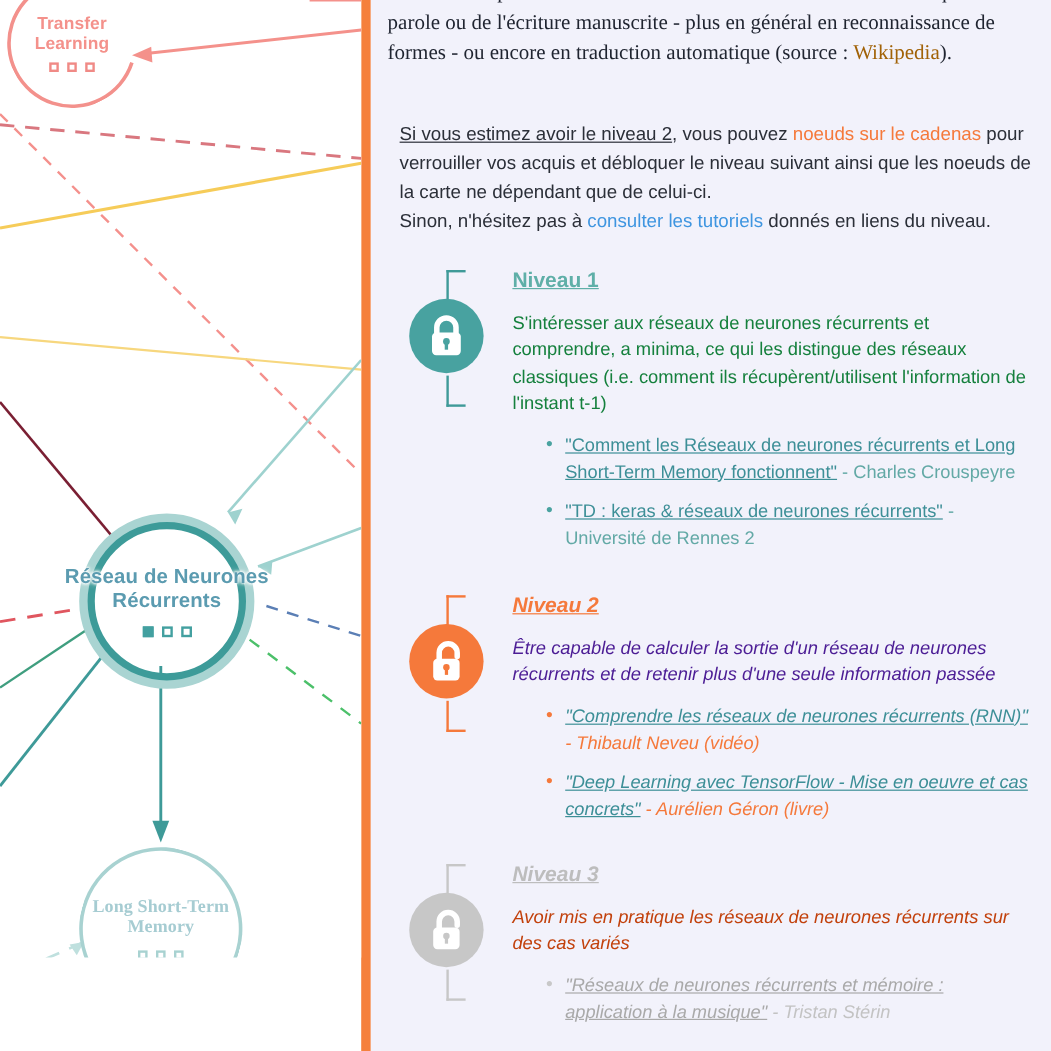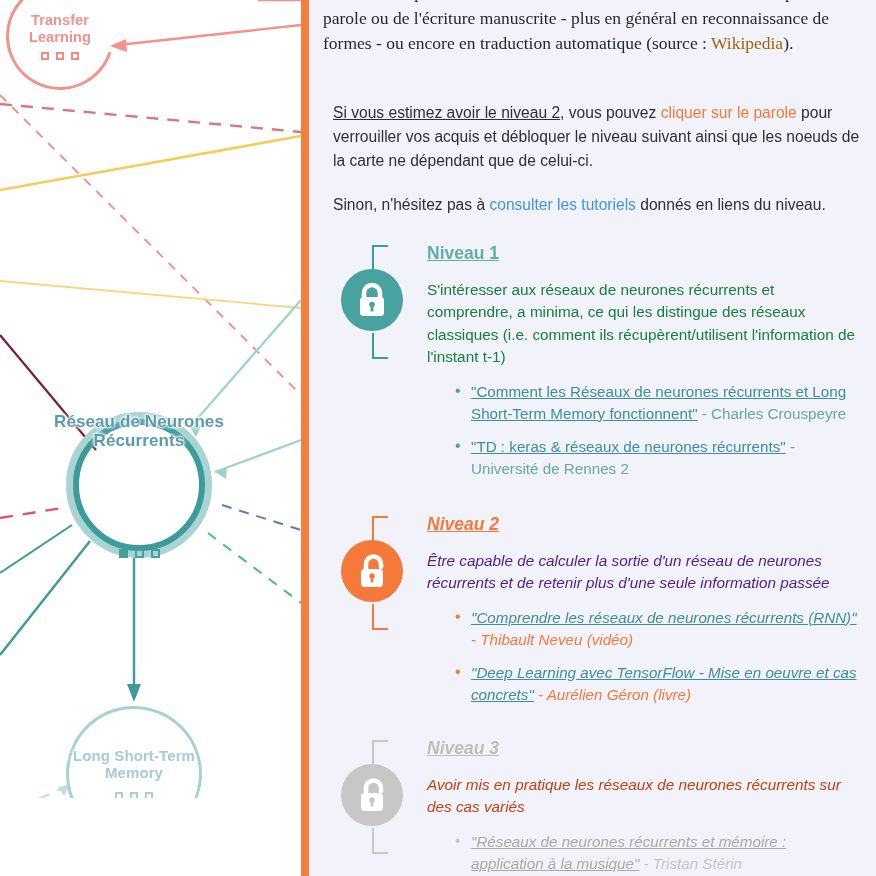--- a/index.html
+++ b/index.html
@@ -38,36 +38,36 @@
     color: #f08a86;
   }
   #node-transfer .node-ring { border: 3px solid #f3918c;
       border-right-color: transparent; transform: rotate(-27deg); }
   #node-transfer .node-label { font-size: 14.5px; color: #f4918b; }
   #node-transfer .node-dots { margin-top: 7px; }
   #node-transfer .node-dots i { width: 8px; height: 8px; border-width: 2px; }
 
   
   #node-rnn {
-    left: 66px; top: 412px; width: 146px; height: 146px;
+    left: 66px; top: 428px; width: 146px; height: 146px;
     color: #47a3a0;
-    justify-content: space-between;
   }
   #node-rnn .ring-outer { position: absolute; inset: 0; border-radius: 50%;
       border: 9px solid #a9d4d2; }
   #node-rnn .ring-inner { position: absolute; inset: 7px; border-radius: 50%;
       border: 6px solid #3d9b99; }
   #node-rnn .node-label { font-size: 17px; color: #5b9bb0; width: 200px;
       text-shadow: 0 0 3px #fff, 0 0 3px #fff, 0 0 2px #fff, 0 0 5px #fff; }
   #node-rnn .node-dots { margin-top: 12px; color: #43a0a0; }
 
   
   #node-lstm {
     left: 66px; top: 706px; width: 136px; height: 136px;
     color: #a8d2d1;
+    font-family: Liberation Serif, serif;
   }
   #node-lstm .node-ring { border: 3px solid #a8d2d1;
       border-bottom-color: transparent; transform: rotate(15deg); }
   #node-lstm .node-label { font-size: 15px; color: #a6ccd2; width: 175px;
       text-shadow: 0 0 3px #fff, 0 0 3px #fff, 0 0 4px #fff; }
   #node-lstm .node-dots { margin-top: 10px; }
   #node-lstm .node-dots i { width: 8px; height: 8px; }
 
   
   #divider { width: 8px; height: 876px; background: #f5803c; flex: none; }
@@ -90,21 +90,21 @@
   .intro-para a { color: #a16207; text-decoration: none; }
 
   .notice {
     font-size: 15.6px; line-height: 24px; color: #2b2f38;
     margin: 44px 0 0 10px; max-width: 536px;
   }
   .notice .u { text-decoration: underline; }
   .notice .it { }
   .notice .orange { color: #f5793b; }
   .notice .blue { color: #3e95e0; }
-  .notice p + p { margin-top: 20px; }
+  .notice p + p { }
 
   
   .level { position: relative; margin-top: 26px; min-height: 110px; }
   .level-title { font-size: 17.5px; font-weight: bold; margin-left: 104px; text-decoration: underline; }
   .level-desc { font-size: 15.3px; line-height: 22.5px; margin: 15px 0 0 104px; }
   .level-links { list-style: none; margin: 12px 0 0 132px; }
   .level-links li { position: relative; font-size: 15.2px; line-height: 22px;
                     margin-bottom: 11px; padding-left: 16px; }
   .level-links li::before {
     content: "•"; position: absolute; left: 0; top: -1px; font-size: 16px;
@@ -242,21 +242,21 @@
 
   <div id="content-panel">
 
     <div class="intro-para">
       <span>de séries temporelles. Ils sont utilisés en reconnaissance automatique</span>
       <span>de la parole ou de l'écriture manuscrite - plus en général en reconnaissance de formes - ou encore en traduction automatique (source : </span><a href="#">Wikipedia</a><span>).</span>
     </div>
 
     <div class="notice">
       <p>
-        <span class="u">Si vous estimez avoir le niveau 2</span><span>, vous pouvez </span><span class="orange">cliquer sur le parole</span><span> pour </span><span class="it">verrouiller vos acquis</span><span> et </span><span class="it">débloquer le niveau suivant</span><span> ainsi que les noeuds de la carte ne dépendant que de celui-ci.</span>
+        <span class="u">Si vous estimez avoir le niveau 2</span><span>, vous pouvez </span><span class="orange">noeuds sur le cadenas</span><span> pour </span><span class="it">verrouiller vos acquis</span><span> et </span><span class="it">débloquer le niveau suivant</span><span> ainsi que les noeuds de la carte ne dépendant que de celui-ci.</span>
       </p>
       <p>
         <span>Sinon, n'hésitez pas à </span><span class="blue">consulter les tutoriels</span><span> donnés en liens du niveau.</span>
       </p>
     </div>
 
     <div class="level" id="level-1">
       <div class="lock-wrap">
         <span class="bracket top"></span>
         <span class="bracket bottom"></span>

